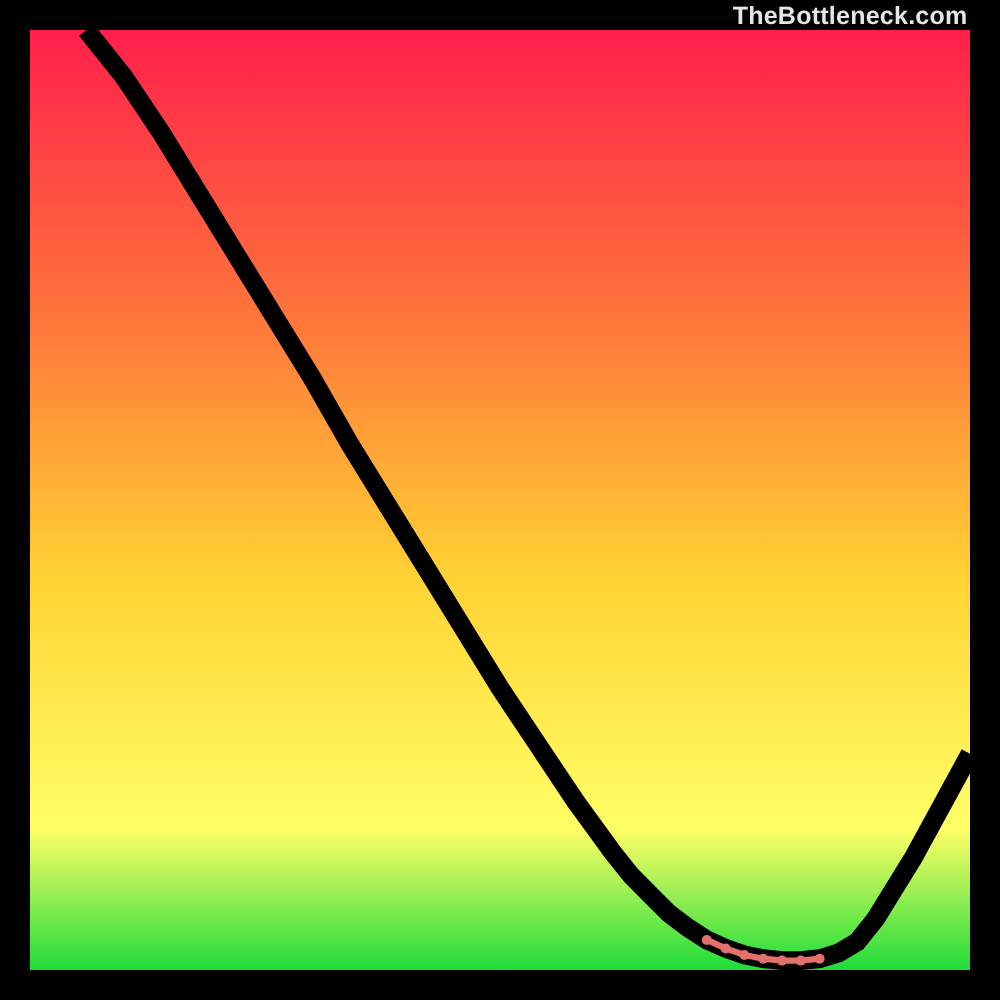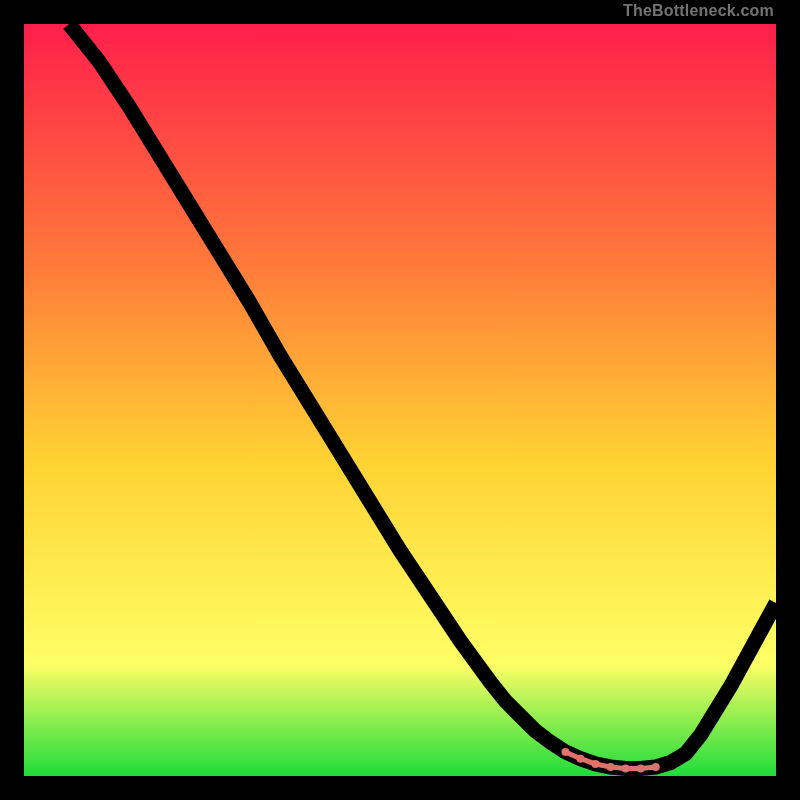--- a/index.html
+++ b/index.html
@@ -23,22 +23,22 @@
     position: absolute;
     left: 0;
     top: 0;
     width: 752px;
     height: 752px;
   }
   .watermark {
     position: absolute;
     top: 2px;
     right: 26px;
-    color: #737373;
-    font-size: 16px;
+    color: #e5e5e5;
+    font-size: 20px;
     font-weight: 600;
     letter-spacing: 0.2px;
   }
 </style>
 </head>
 <body>
 
 <div class="watermark">TheBottleneck.com</div>
 
 <div class="frame">

